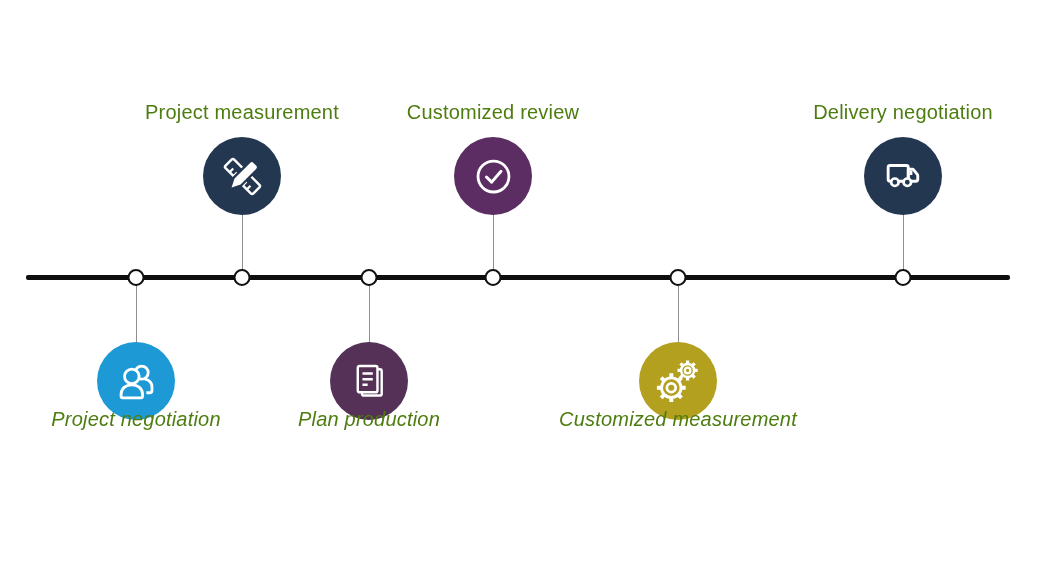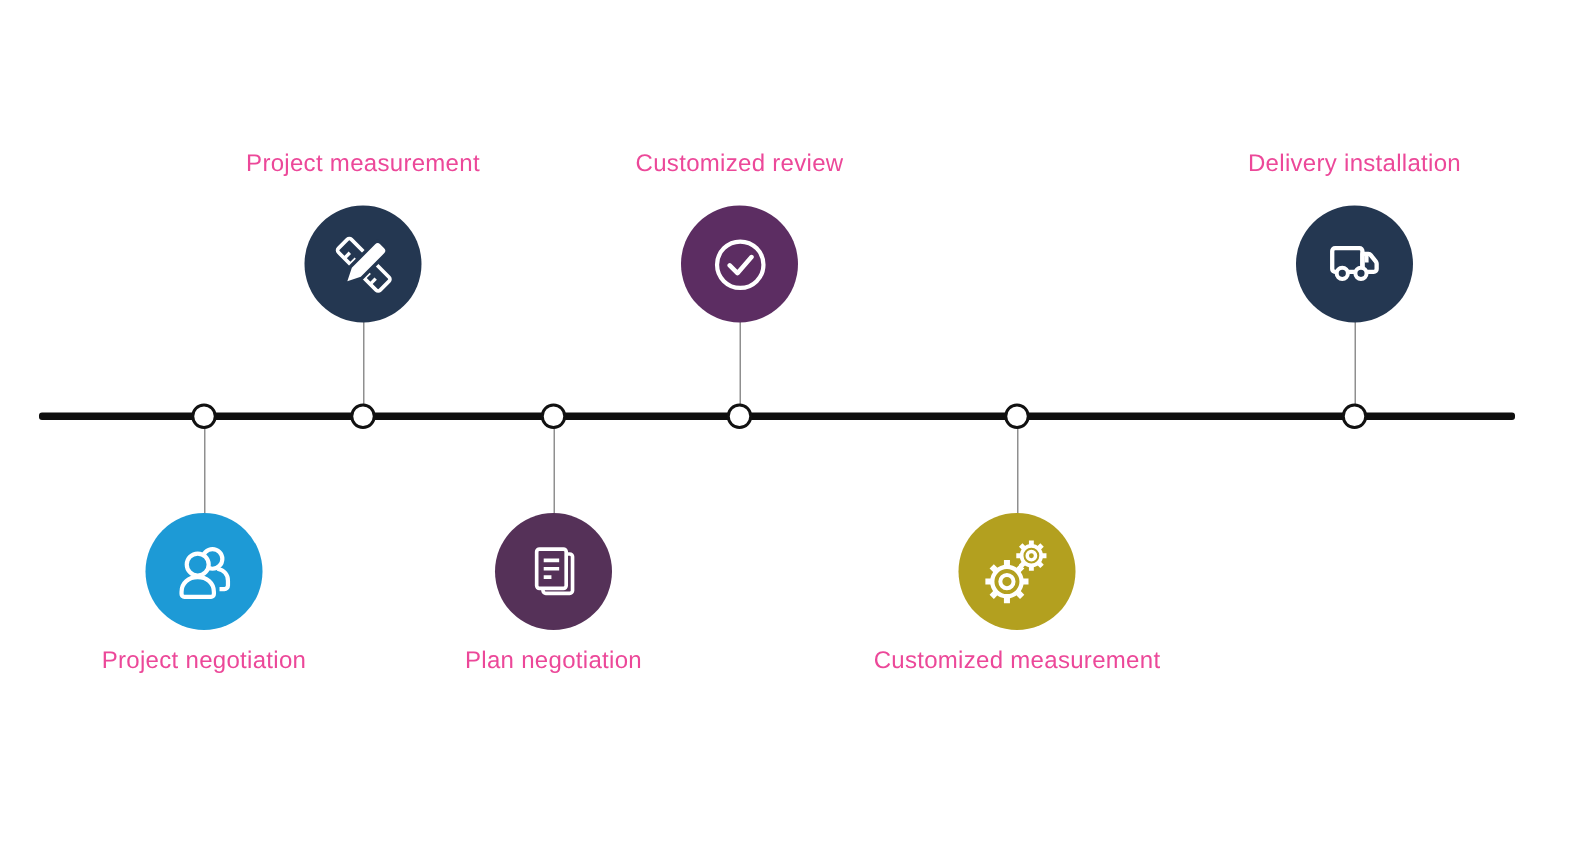--- a/index.html
+++ b/index.html
@@ -7,24 +7,24 @@
     position:relative; width:1060px; height:561px; background:#ffffff;
     overflow:hidden; font-family:"Liberation Sans", sans-serif;
   }
   .timeline-line {
     position:absolute; left:26px; top:275px; width:984px; height:5px;
     background:#0f0f0f; border-radius:2px; z-index:1;
   }
   .step { position:absolute; left:var(--cx); top:0; width:0; height:561px; }
   .label {
     position:absolute; left:0; transform:translateX(-50%);
-    white-space:nowrap; font-size:16px; color:#ec4899; letter-spacing:.2px; z-index:4;
+    white-space:nowrap; font-size:20px; color:#4d7c0f; letter-spacing:.2px; z-index:4;
   }
   .above .label { top:101px; }
-  .below .label { top:432px; }
+  .below .label { top:408px;font-style:italic; }
   .connector {
     position:absolute; left:-0.5px; width:1px; background:#8f8f8f; z-index:0;
   }
   .above .connector { top:212px; height:58px; }
   .below .connector { top:285px; height:59px; }
   .circle {
     position:absolute; left:0; transform:translateX(-50%);
     width:78px; height:78px; border-radius:50%;
     display:flex; align-items:center; justify-content:center; z-index:2;
   }
@@ -83,21 +83,21 @@
     <div class="node"></div>
     <div class="circle" style="background: rgb(85, 49, 88); color: rgb(85, 49, 88);">
       <svg width="45" height="45" viewBox="0 0 48 48">
         <g stroke="#ffffff" stroke-width="2.6" fill="none">
           <rect x="16" y="11" width="21" height="28" rx="2"></rect>
           <rect x="11.5" y="7.5" width="21" height="28" rx="2" fill="currentColor"></rect>
           <path d="M16.5 15.5 h11 M16.5 21.5 h11 M16.5 27.5 h5.5"></path>
         </g>
       </svg>
     </div>
-    <div class="label">Plan negotiation</div>
+    <div class="label">Plan production</div>
   </div>
 
   <div class="step above" style="--cx:493px">
     <div class="connector"></div>
     <div class="node"></div>
     <div class="circle" style="background: rgb(92, 45, 98); color: rgb(92, 45, 98);">
       <svg width="45" height="45" viewBox="0 0 48 48">
         <circle cx="24" cy="24" r="16.5" fill="none" stroke="#ffffff" stroke-width="3"></circle>
         <path d="M16.5 24.5 l5.5 5.5 L32 18.5" fill="none" stroke="#ffffff" stroke-width="3.2" stroke-linecap="round" stroke-linejoin="round"></path>
       </svg>
@@ -130,16 +130,16 @@
       <svg width="46" height="46" viewBox="0 0 48 48">
         <g fill="none" stroke="#ffffff" stroke-width="3" stroke-linejoin="round">
           <rect x="8.5" y="13" width="21" height="16.5" rx="2"></rect>
           <path d="M29.5 17 h4.2 a2 2 0 0 1 1.6 0.8 l3.6 4.6 a2.5 2.5 0 0 1 0.5 1.5 v3.6 a2 2 0 0 1 -2 2 h-7.9 z"></path>
           <path d="M31 18.5 h2.8 v4.5 h-2.8 z" fill="#ffffff" stroke="none"></path>
           <circle cx="15.5" cy="30.5" r="3.9" fill="currentColor" stroke-width="2.8"></circle>
           <circle cx="28.5" cy="30.5" r="3.9" fill="currentColor" stroke-width="2.8"></circle>
         </g>
       </svg>
     </div>
-    <div class="label">Delivery installation</div>
+    <div class="label">Delivery negotiation</div>
   </div>
 
 </div>
 
 </body></html>

